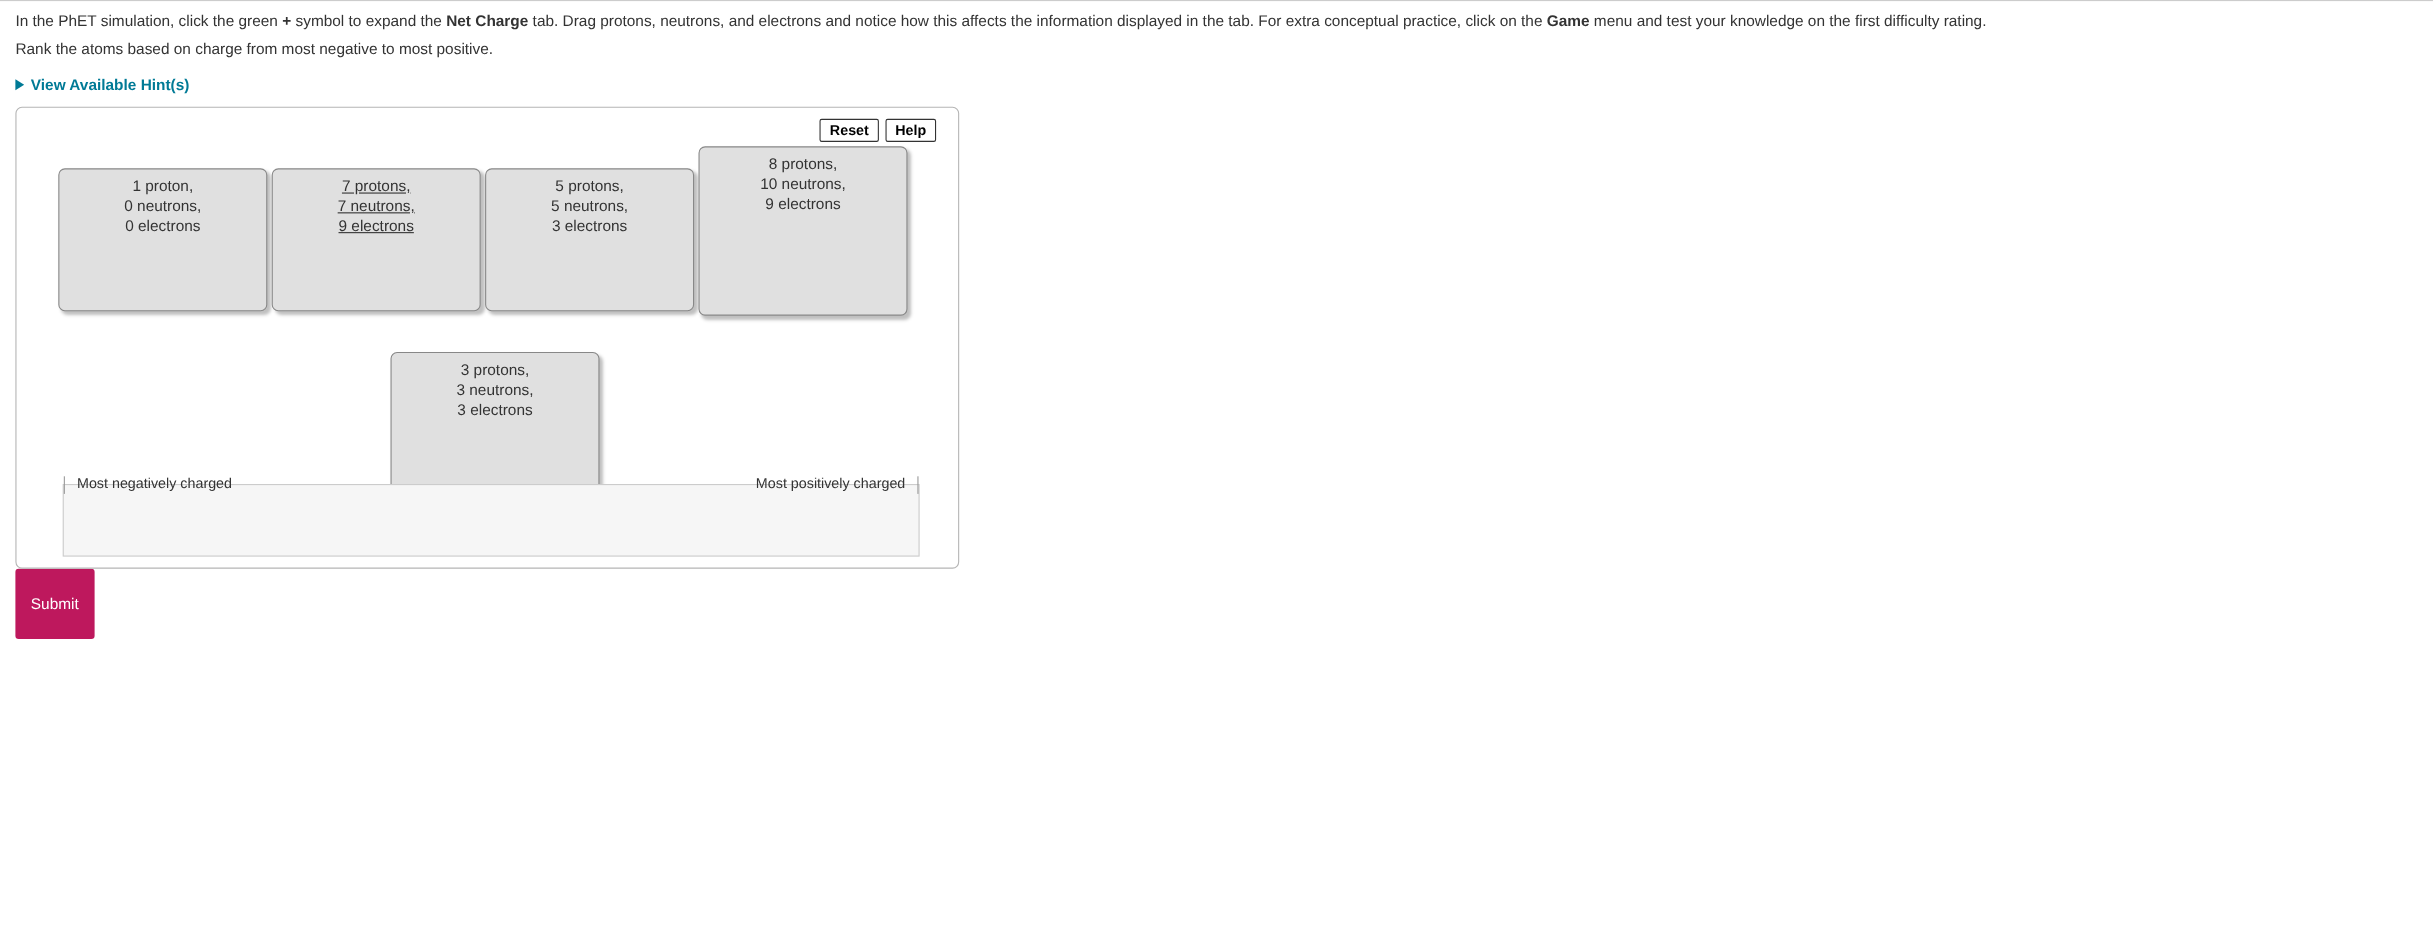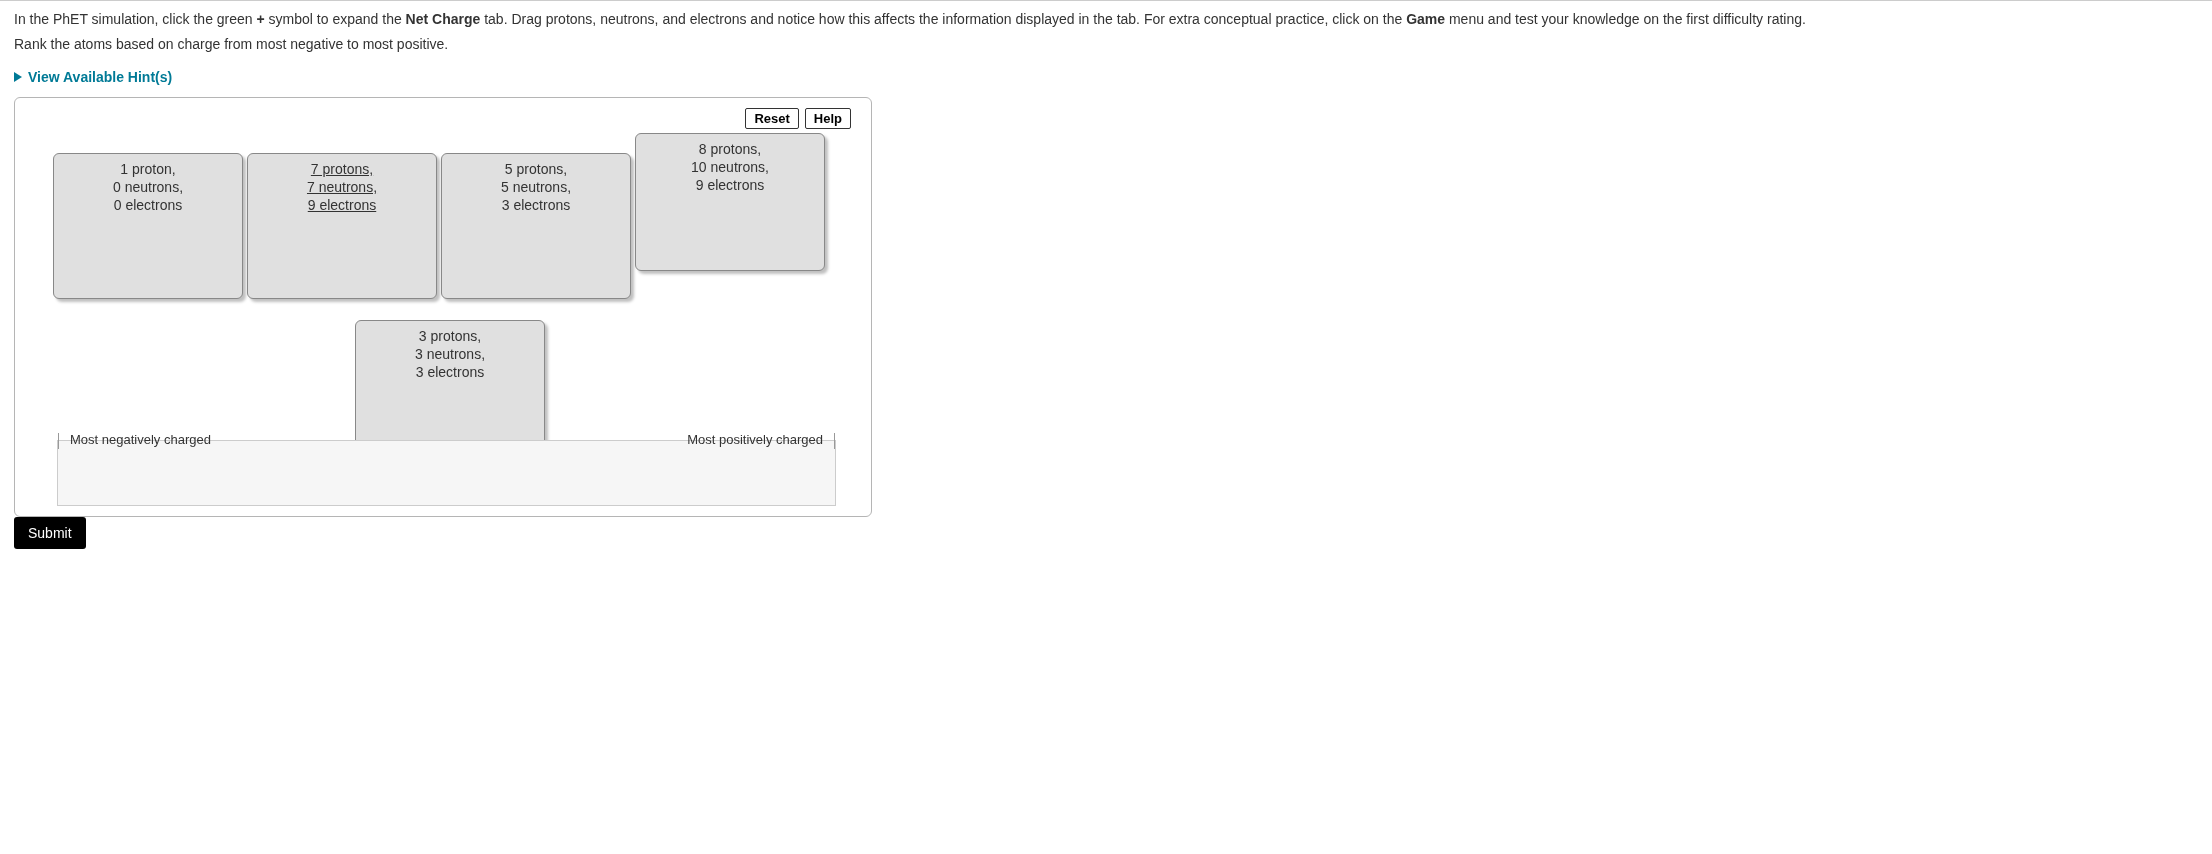--- a/index.html
+++ b/index.html
@@ -63,33 +63,33 @@
       background: #fff;
       padding: 2px 8px;
       font-size: 13px;
       font-weight: bold;
       cursor: pointer;
       border-radius: 2px;
     }
     .card {
       position: absolute;
       width: 190px;
-      height: 146px;
+      height: 130px;
       background: #e0e0e0;
       border: 1px solid #888;
       border-radius: 6px;
       box-shadow: 3px 3px 3px rgba(0,0,0,0.25);
       padding: 6px 10px;
       text-align: center;
       cursor: move;
       font-size: 14px;
       line-height: 1.3;
     }
     .card-tall {
-      height: 138px;
+      height: 154px;
     }
     .drop-zone {
       position: absolute;
       left: 42px;
       right: 35px;
       bottom: 10px;
       height: 66px;
       background: #f6f6f6;
       border: 1px solid #ccc;
     }
@@ -107,24 +107,24 @@
     .dz-label {
       position: absolute;
       top: -9px;
       font-size: 13px;
       background: transparent;
       padding: 0 2px;
     }
     .dz-label.left { left: 10px; }
     .dz-label.right { right: 10px; }
     .submit-btn {
-      background: #000000;
+      background: #be185d;
       color: #fff;
       border: none;
-      padding: 8px 14px;
+      padding: 24px 14px;
       font-size: 14px;
       border-radius: 3px;
       cursor: pointer;
     }
     .instr-seg { display: inline; }
   </style>
 </head>
 <body>
 
 

